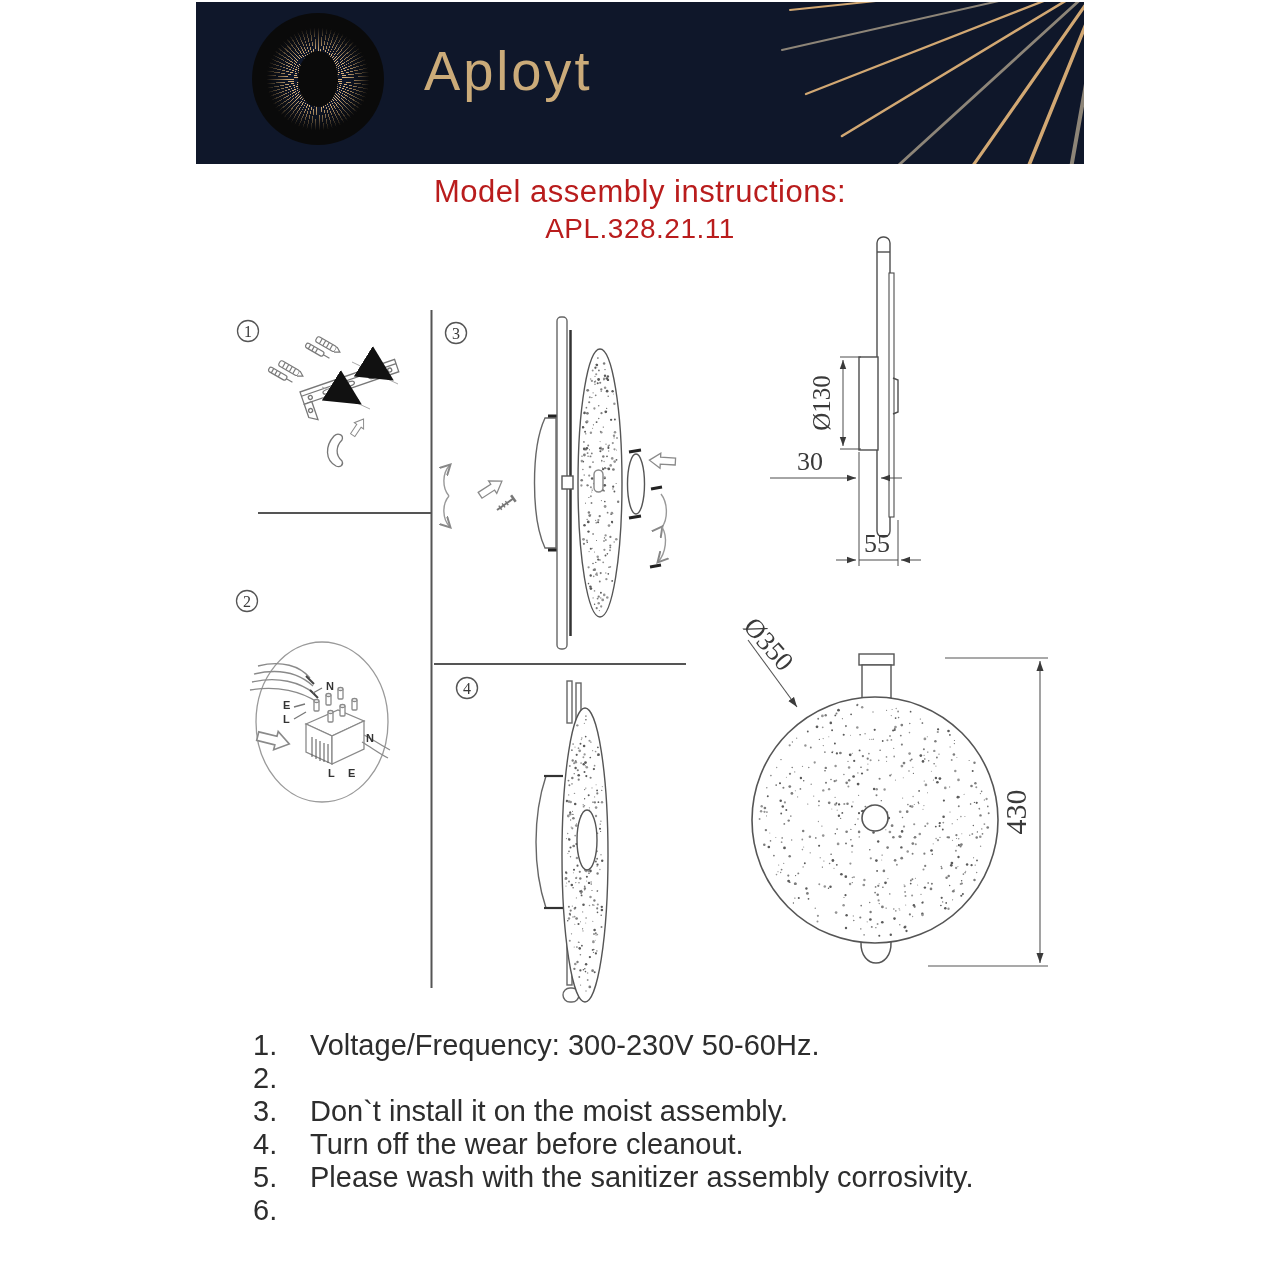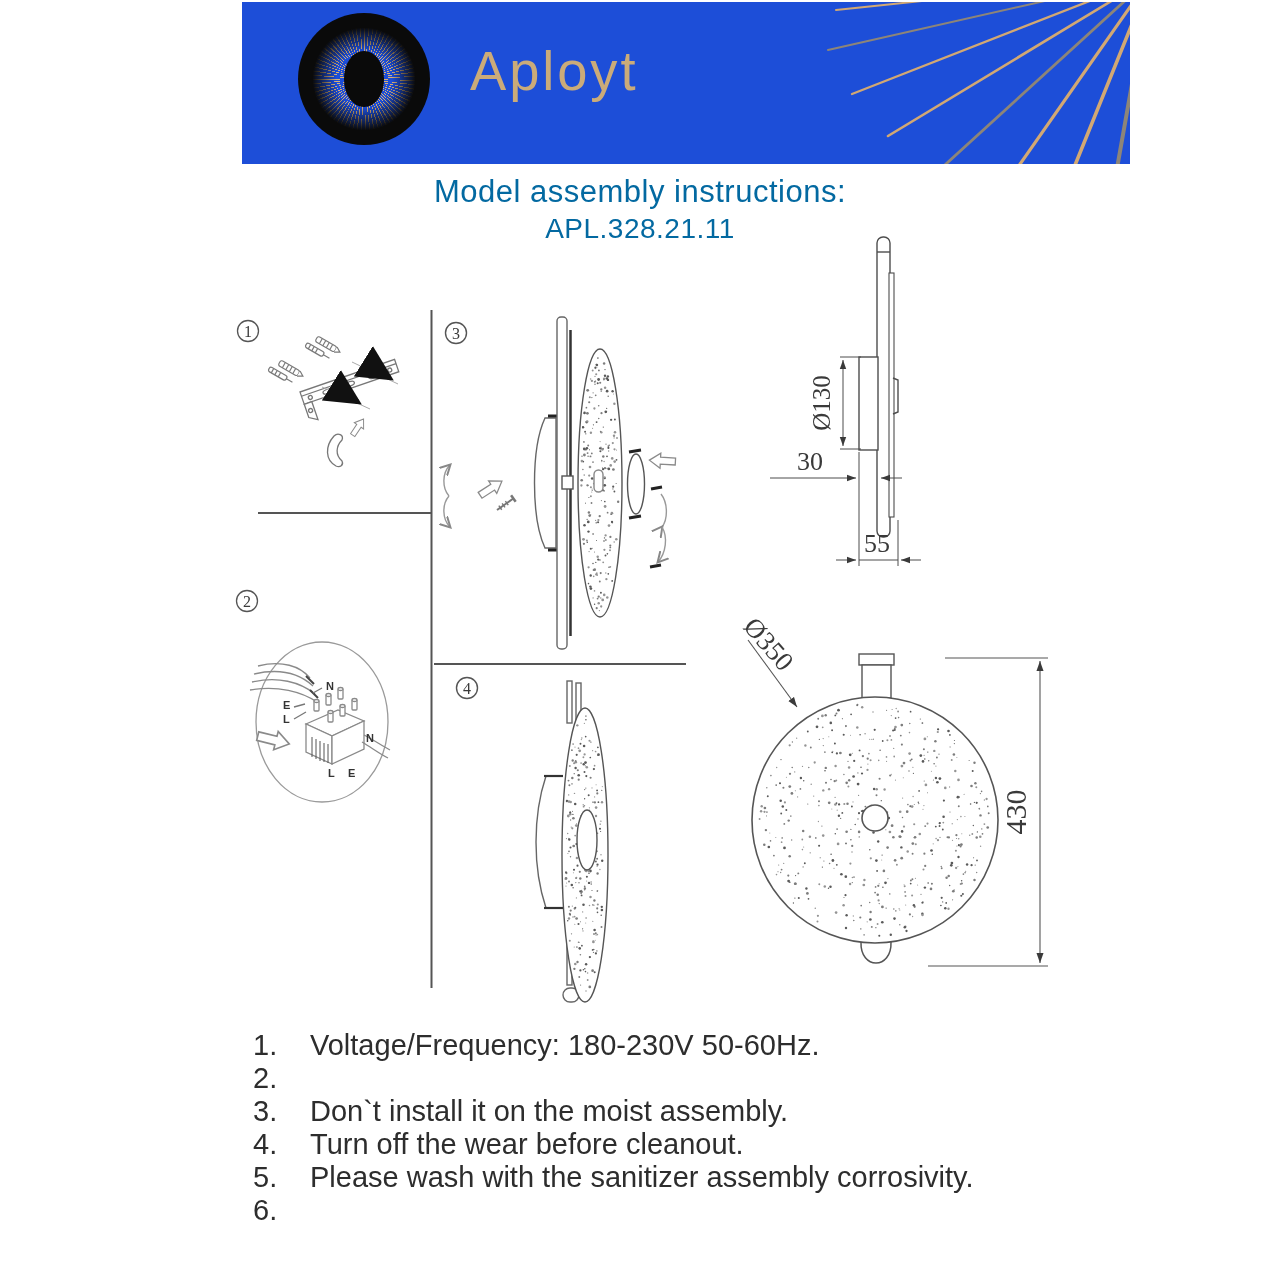--- a/index.html
+++ b/index.html
@@ -1,30 +1,30 @@
 <!DOCTYPE html>
 <html><head>
 <meta charset="utf-8">
 <style>
   html,body{margin:0;padding:0;background:#ffffff;}
   #page{position:relative;width:1280px;height:1280px;background:#ffffff;overflow:hidden;
         font-family:"Liberation Sans",sans-serif;}
   
-  .banner{position:absolute;left:196px;top:2px;width:888px;height:162px;background:#1d4ed8;overflow:hidden;margin-left:46px;}
+  .banner{position:absolute;left:196px;top:2px;width:888px;height:162px;background:#0f172a;overflow:hidden;}
   .burst{position:absolute;left:56px;top:11px;width:132px;height:132px;border-radius:50%;
          background:
            radial-gradient(closest-side, rgba(10,10,10,0) 0 42%, #0a0a0a 78%),
            repeating-conic-gradient(#d8b07a 0deg 1.2deg, rgba(10,10,10,0) 1.2deg 4.8deg);}
   .burst::after{content:"";position:absolute;left:35%;right:35%;top:29%;bottom:29%;
          background:#0a0a0a;border-radius:50%;}
   .brand{position:absolute;left:228px;top:36px;font-size:56px;letter-spacing:3px;color:#cbab79;
          transform:scaleX(.97);transform-origin:left;}
   .rays{position:absolute;right:0;top:0;}
   
-  .title{position:absolute;left:0;top:174px;width:1280px;text-align:center;color:#0369a1;}
+  .title{position:absolute;left:0;top:174px;width:1280px;text-align:center;color:#b91c1c;}
   .title .t1{font-size:31px;letter-spacing:.5px;}
   .title .t2{font-size:28px;letter-spacing:.5px;margin-top:3px;}
   
   #diagram{position:absolute;left:0;top:0;width:1280px;height:1280px;}
   
   .list{position:absolute;left:253px;top:1029px;color:#2d2d2d;font-size:29px;}
   .list .row{display:flex;height:33px;line-height:33px;}
   .list .num{width:57px;}
   text{font-family:"Liberation Serif",serif;fill:#3a3a3a;}
   text.wire{font-family:"Liberation Sans",sans-serif;font-weight:bold;font-size:11px;fill:#333;}
@@ -1304,21 +1304,21 @@
       <line x1="928" y1="966" x2="1048" y2="966" stroke-width="1.1"></line>
       <line x1="1040" y1="812" x2="1040" y2="661" stroke-width="1.1" marker-end="url(#dimArr)"></line>
       <line x1="1040" y1="812" x2="1040" y2="963" stroke-width="1.1" marker-end="url(#dimArr)"></line>
       <text font-size="30" text-anchor="middle" transform="translate(1026,812) rotate(-90)" stroke="none">430</text>
     </g>
   </svg>
 
   <div class="list">
     <div class="row">
       <span class="num">1.</span>
-      <span>Voltage/Frequency: 180-230V 50-60Hz.</span>
+      <span>Voltage/Frequency: 300-230V 50-60Hz.</span>
     </div>
     <div class="row">
       <span class="num">2.</span>
     </div>
     <div class="row">
       <span class="num">3.</span>
       <span>Don`t install it on the moist assembly.</span>
     </div>
     <div class="row">
       <span class="num">4.</span>

